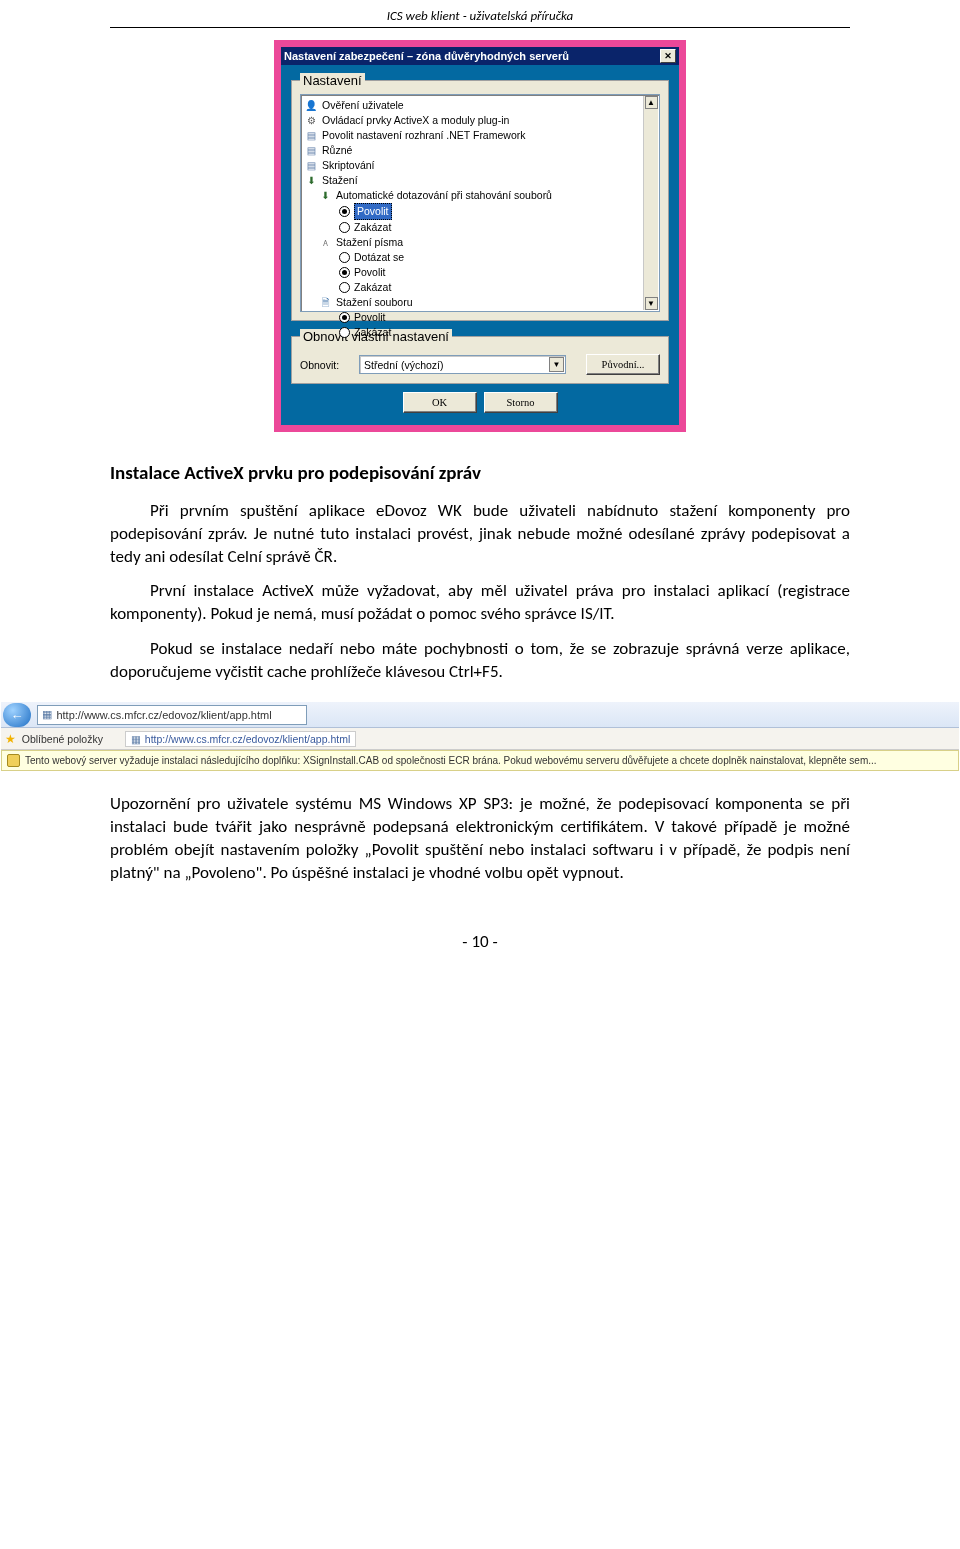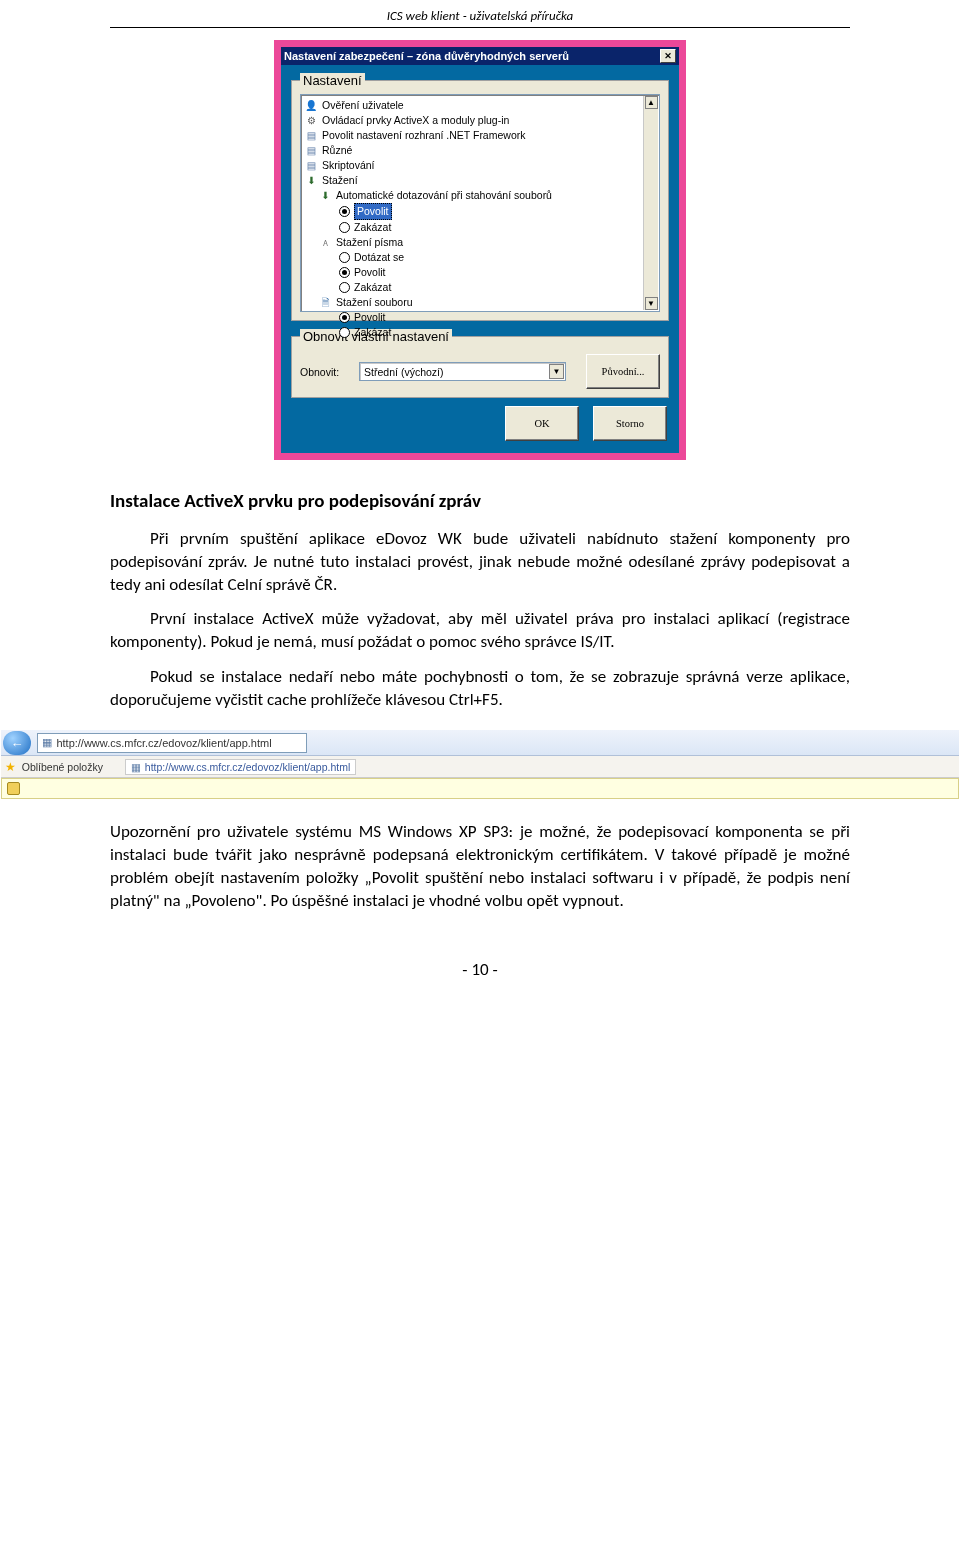--- a/index.html
+++ b/index.html
@@ -99,26 +99,26 @@
   }
   .sb-btn{width:13px;height:13px;border:1px solid #808080;background:#ece9d8;display:flex;align-items:center;justify-content:center;font-size:8px;}
   .tree-note { font-size:10.5px; padding: 5px 2px 1px; }
 
   .reset-row { display:flex;align-items:center;gap:20px;padding-top:4px; }
   .reset-row label{font-size:10.5px;}
   .winselect { flex:1; height:19px; background:#fff;border:1px solid #7f9db9;
     display:flex;align-items:center;justify-content:space-between;padding:0 1px 0 4px;font-size:10.5px; box-shadow: inset 1px 1px 0 #c8c8c8;}
   .winselect .arrow{width:15px;height:15px;border:1px solid #808080;background:#ece9d8;display:flex;align-items:center;justify-content:center;font-size:8px;}
   .winbtn {
-    height:35px;min-width:74px;padding:0 10px;background:#ece9d8;
+    height:21px;min-width:74px;padding:0 10px;background:#ece9d8;
     border:1px solid #404040;border-top-color:#fff;border-left-color:#fff;
     box-shadow:inset -1px -1px 0 #808080;
     font-family:Tahoma;font-size:10.5px;cursor:default;
   }
-  .dlg-buttons{display:flex;justify-content:flex-end;gap:14px;padding:0 2px 2px;}
+  .dlg-buttons{display:flex;justify-content:center;gap:7px;padding:0 2px 2px;}
 
   
   .content { padding: 0 110px; font-size: 17px; line-height: 1.35; }
   .content h2 { font-size: 19px; font-weight: bold; margin: 14px 0 14px; }
   .content p { margin: 0 0 12px; text-align: justify; }
   .content p.indent { text-indent: 40px; }
   .content p strong { font-weight: normal; }
 
   
   .ie-shot {
@@ -273,20 +273,21 @@
     <span class="ie-star">★</span>
     <span>Oblíbené položky</span>
     <span style="width:10px"></span>
     <span class="ie-linkbtn">
       <span style="color:#5a7aa5;">▦</span>
       <span>http://www.cs.mfcr.cz/edovoz/klient/app.html</span>
     </span>
   </div>
   <div class="ie-infobar">
     <span class="ie-shield"></span>
+    <span>Tento webový server vyžaduje instalaci následujícího doplňku: XSignInstall.CAB od společnosti ECR brána. Pokud webovému serveru důvěřujete a chcete doplněk nainstalovat, klepněte sem...</span>
   </div>
 </div>
 
 <div class="content">
   <p>
     <strong>Upozornění pro uživatele systému MS Windows XP SP3: je možné, že podepisovací komponenta se při instalaci bude tvářit jako nesprávně podepsaná elektronickým certifikátem.</strong><span> V takové případě je možné problém obejít nastavením položky „Povolit spuštění nebo instalaci softwaru i v případě, že podpis není platný" na „Povoleno". Po úspěšné instalaci je vhodné volbu opět vypnout.</span>
   </p>
 </div>
 
 <div class="page-footer">- 10 -</div>

